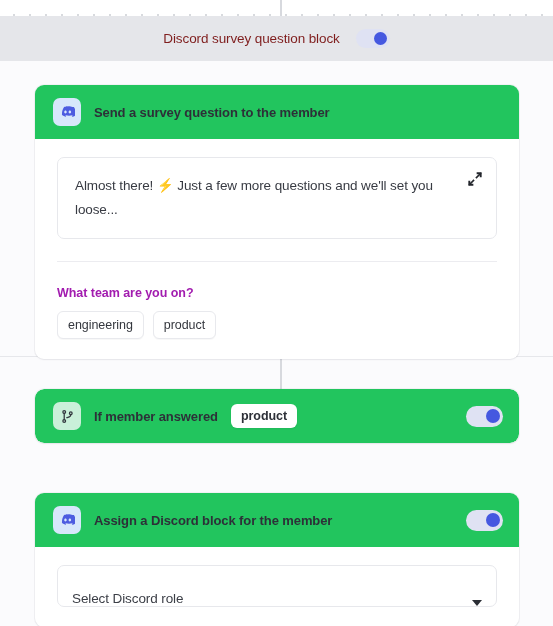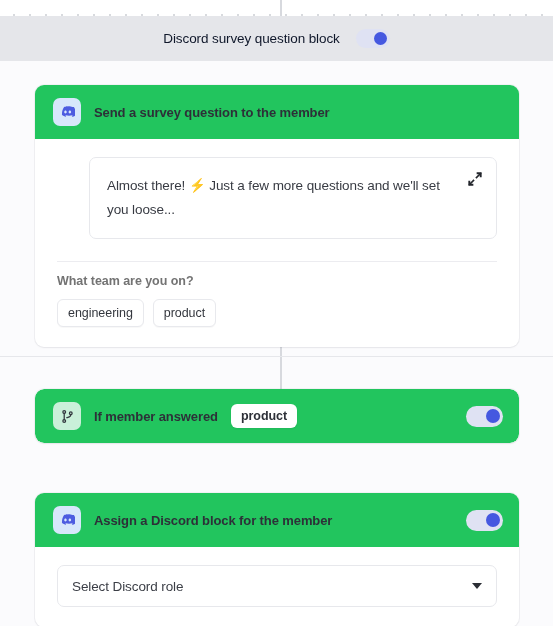--- a/index.html
+++ b/index.html
@@ -62,21 +62,21 @@
     top: 16px;
     height: 45px;
     background: #e5e6ea;
     display: flex;
     align-items: center;
     justify-content: center;
     gap: 16px;
   }
   .block-band .band-title {
     font-size: 13.5px;
-    color: #0f172a;
+    color: #7f1d1d;
     letter-spacing: -0.1px;
   }
 
   
   .toggle {
     width: 34px;
     height: 19px;
     border-radius: 10px;
     background: #dfe2f3;
     position: relative;
@@ -146,21 +146,20 @@
   
   .card-body { padding: 18px 22px 20px; }
 
   .message-box {
     position: relative;
     border: 1px solid #e7e8ec;
     border-radius: 7px;
     padding: 16px 46px 16px 17px;
     min-height: 66px;
     background: #fff;
-    margin-left: 32px;
   }
   .message-text {
     font-size: 13.5px;
     line-height: 24px;
     color: #383b43;
     letter-spacing: -0.1px;
   }
   .expand-btn {
     position: absolute;
     top: 13px;
@@ -171,24 +170,24 @@
     color: #23262c;
   }
 
   .divider {
     height: 1px;
     background: #ececf0;
     margin: 22px 0 0;
   }
 
   .question-label {
-    margin-top: 12px;
+    margin-top: 24px;
     font-size: 12.5px;
     font-weight: bold;
-    color: #737373;
+    color: #a21caf;
     letter-spacing: -0.05px;
   }
 
   .chip-row {
     margin-top: 11px;
     display: flex;
     gap: 9px;
     flex-wrap: wrap;
   }
   .chip {
@@ -214,21 +213,21 @@
     box-shadow: 0 1px 2px rgba(16,24,40,.07);
     letter-spacing: -0.05px;
   }
 
   
   .select {
     border: 1px solid #e7e8ec;
     border-radius: 7px;
     height: 42px;
     display: flex;
-    align-items: center;
+    align-items: flex-end;
     padding: 0 14px;
     background: #fff;
     cursor: pointer;
   }
   .select .sel-value {
     font-size: 13.5px;
     color: #3b3e46;
     letter-spacing: -0.1px;
   }
   .caret {

